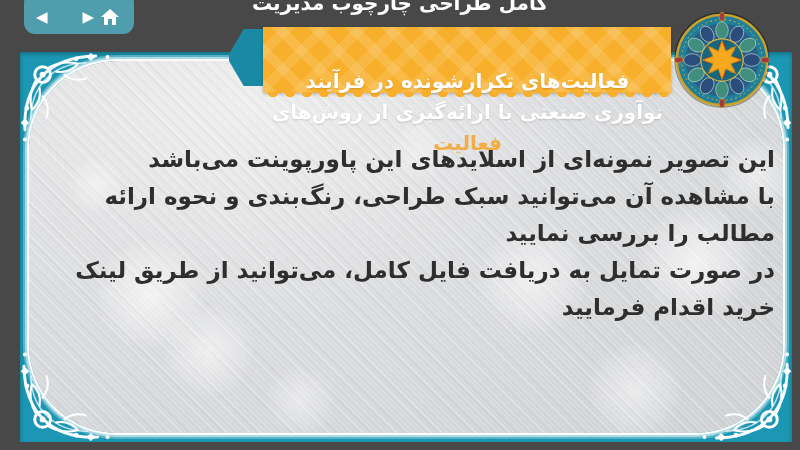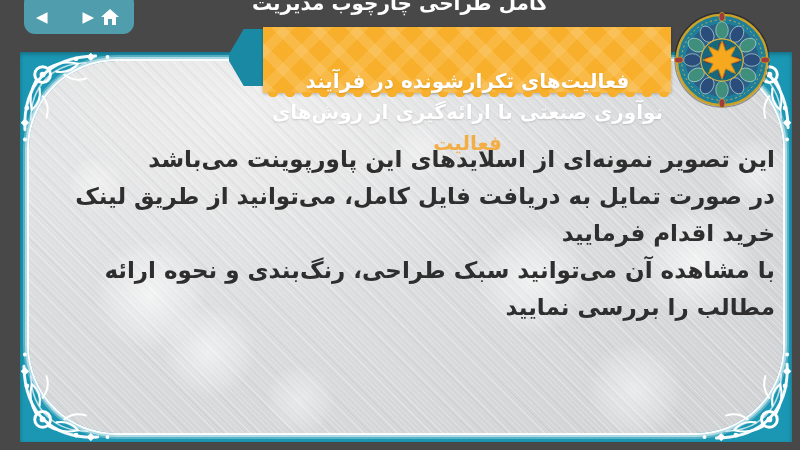--- a/index.html
+++ b/index.html
@@ -201,22 +201,22 @@
         <rect x="70" y="3" width="6" height="6" transform="rotate(45 73 6)"></rect>
         <rect x="3" y="70" width="6" height="6" transform="rotate(45 6 73)"></rect>
         <circle cx="90" cy="6" r="2"></circle>
         <circle cx="6" cy="90" r="2"></circle>
       </g>
     </svg>
   </div>
 
   <div class="main-text">
     <div>این تصویر نمونه‌ای از اسلایدهای این پاورپوینت می‌باشد</div>
+    <div>با مشاهده آن می‌توانید سبک طراحی، رنگ‌بندی و نحوه ارائه مطالب را بررسی نمایید</div>
     <div>در صورت تمایل به دریافت فایل کامل، می‌توانید از طریق لینک خرید اقدام فرمایید</div>
-    <div>با مشاهده آن می‌توانید سبک طراحی، رنگ‌بندی و نحوه ارائه مطالب را بررسی نمایید</div>
   </div>
 
   <div class="ribbon-point"></div>
   <div class="banner-bg"></div>
   <div class="banner-text">
     <div>فعالیت‌های تکرارشونده در فرآیند</div>
     <div>نوآوری صنعتی با ارائه‌گیری از روش‌های</div>
     <div class="overflow-line">فعالیت</div>
   </div>
 

